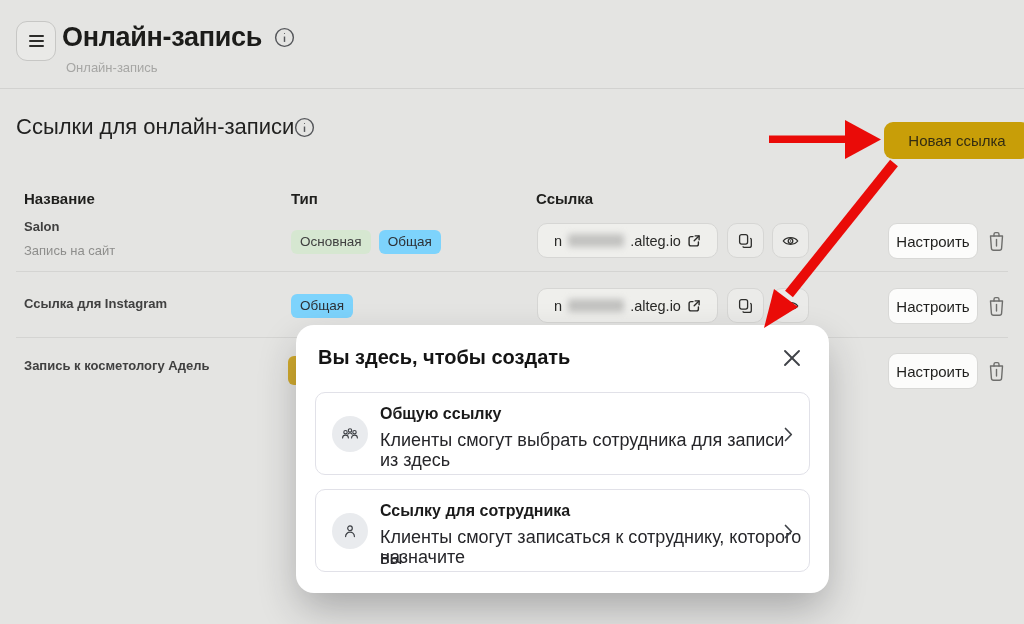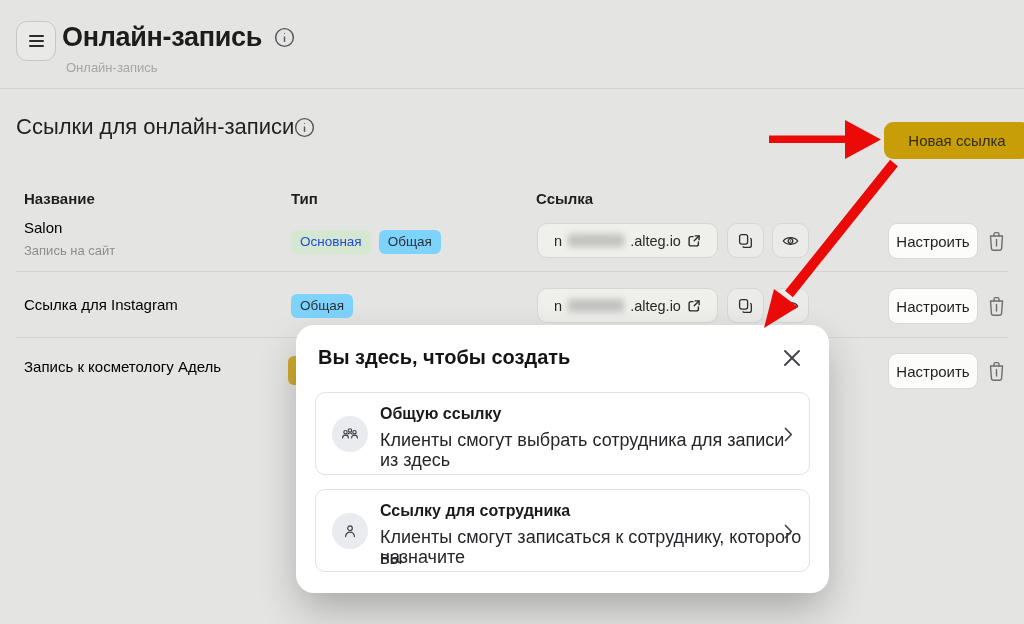--- a/index.html
+++ b/index.html
@@ -20,25 +20,25 @@
   .section-row { position:absolute; left:16px; top:114px; display:flex; align-items:center; gap:0; }
   .section-title { font-size:22px; font-weight:500; color:#212120; }
   .info-icon { width:21px; height:21px; color:#54565a; flex:0 0 auto; }
 
   .new-link-btn { position:absolute; left:884px; top:122px; width:146px; height:37px; background:#c89e08;
     border:none; border-radius:9px; font-size:15px; font-weight:500; color:#332c12; cursor:pointer;
     font-family:inherit; }
 
   
   .col-h { position:absolute; top:190px; font-size:15px; font-weight:600; color:#1f1f1d; }
-  .row-name { position:absolute; font-size:15px; font-weight:400; color:#000000; }
+  .row-name { position:absolute; font-size:13px; font-weight:700; color:#404040; }
   .row-sub { position:absolute; font-size:13px; color:#8e8e8c; }
   .badges { position:absolute; display:flex; gap:8px; }
   .badge { font-size:13.5px; padding:3px 9px 4px; border-radius:6px; line-height:17px; }
-  .badge.green { background:#d6e7d1; color:#1d4ed8; }
+  .badge.green { background:#d6e7d1; color:#404040; }
   .badge.gray  { background:#7dd3fc; color:#2d3136; }
   .badge-sliver { position:absolute; left:288px; top:356px; width:14px; height:29px; background:#d0a92c;
     border-radius:6px; }
 
   .pill { position:absolute; left:537px; width:181px; height:35px; background:#efefec; border:1px solid #d6d6d4;
     border-radius:10px; display:flex; align-items:center; justify-content:center; gap:6px; font-size:14.5px;
     color:#2a2a28; cursor:pointer; }
   .masked { width:56px; height:13px; background:#c2c2c0; border-radius:3px; filter:blur(3px); }
   .sq-btn { position:absolute; width:37px; height:35px; background:#ebebe9; border:1px solid #d6d6d4;
     border-radius:10px; display:flex; align-items:center; justify-content:center; cursor:pointer; color:#2e2e2c; }

